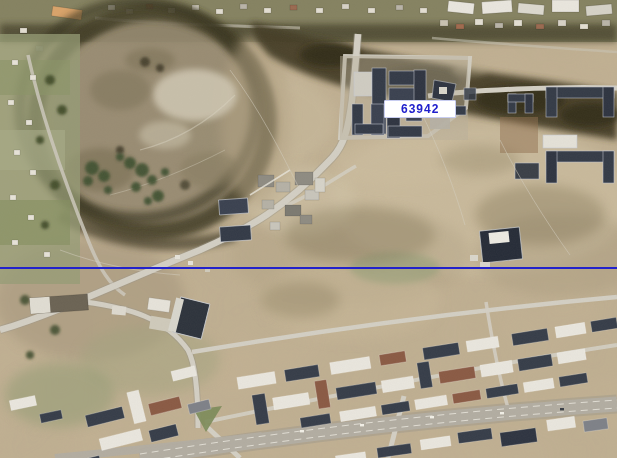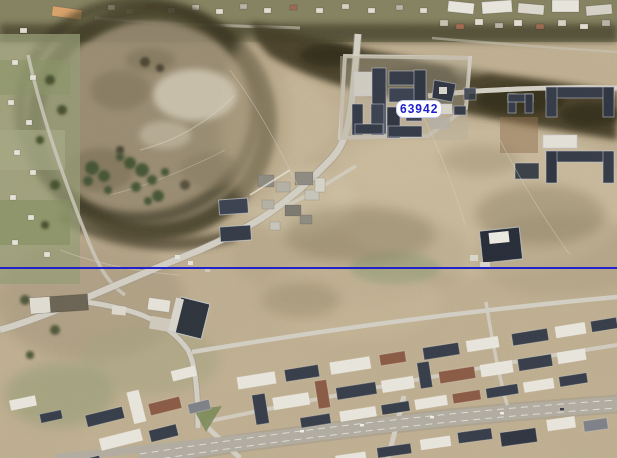--- a/index.html
+++ b/index.html
@@ -3,21 +3,21 @@
 <meta charset="utf-8">
 <style>
   html,body{margin:0;padding:0;background:#777;font-family:"Liberation Sans",sans-serif;}
   .stage{position:relative;width:617px;height:458px;overflow:hidden;background:#c2b193;}
   .scene{position:absolute;left:0;top:0;width:617px;height:458px;display:block;}
   .ref-line{position:absolute;left:0;top:267px;width:617px;height:2px;background:#2222cc;z-index:5;}
   .map-label{
     position:absolute;left:384px;top:100px;z-index:6;
     background:#ffffff;color:#2020cc;
     font-size:12px;font-weight:bold;letter-spacing:1px;
-    padding:1px 3px;line-height:14px;border:1px solid #c8cdf0;border-radius:7px;margin-left:12px;
+    padding:1px 16px;line-height:14px;border:1px solid #c8cdf0;border-radius:1px;
   }
 </style>
 </head>
 <body>
 
 <div class="stage">
 
   <svg class="scene" viewBox="0 0 617 458" xmlns="http://www.w3.org/2000/svg">
     <defs>
       <filter id="b6" x="-60%" y="-60%" width="220%" height="220%">

